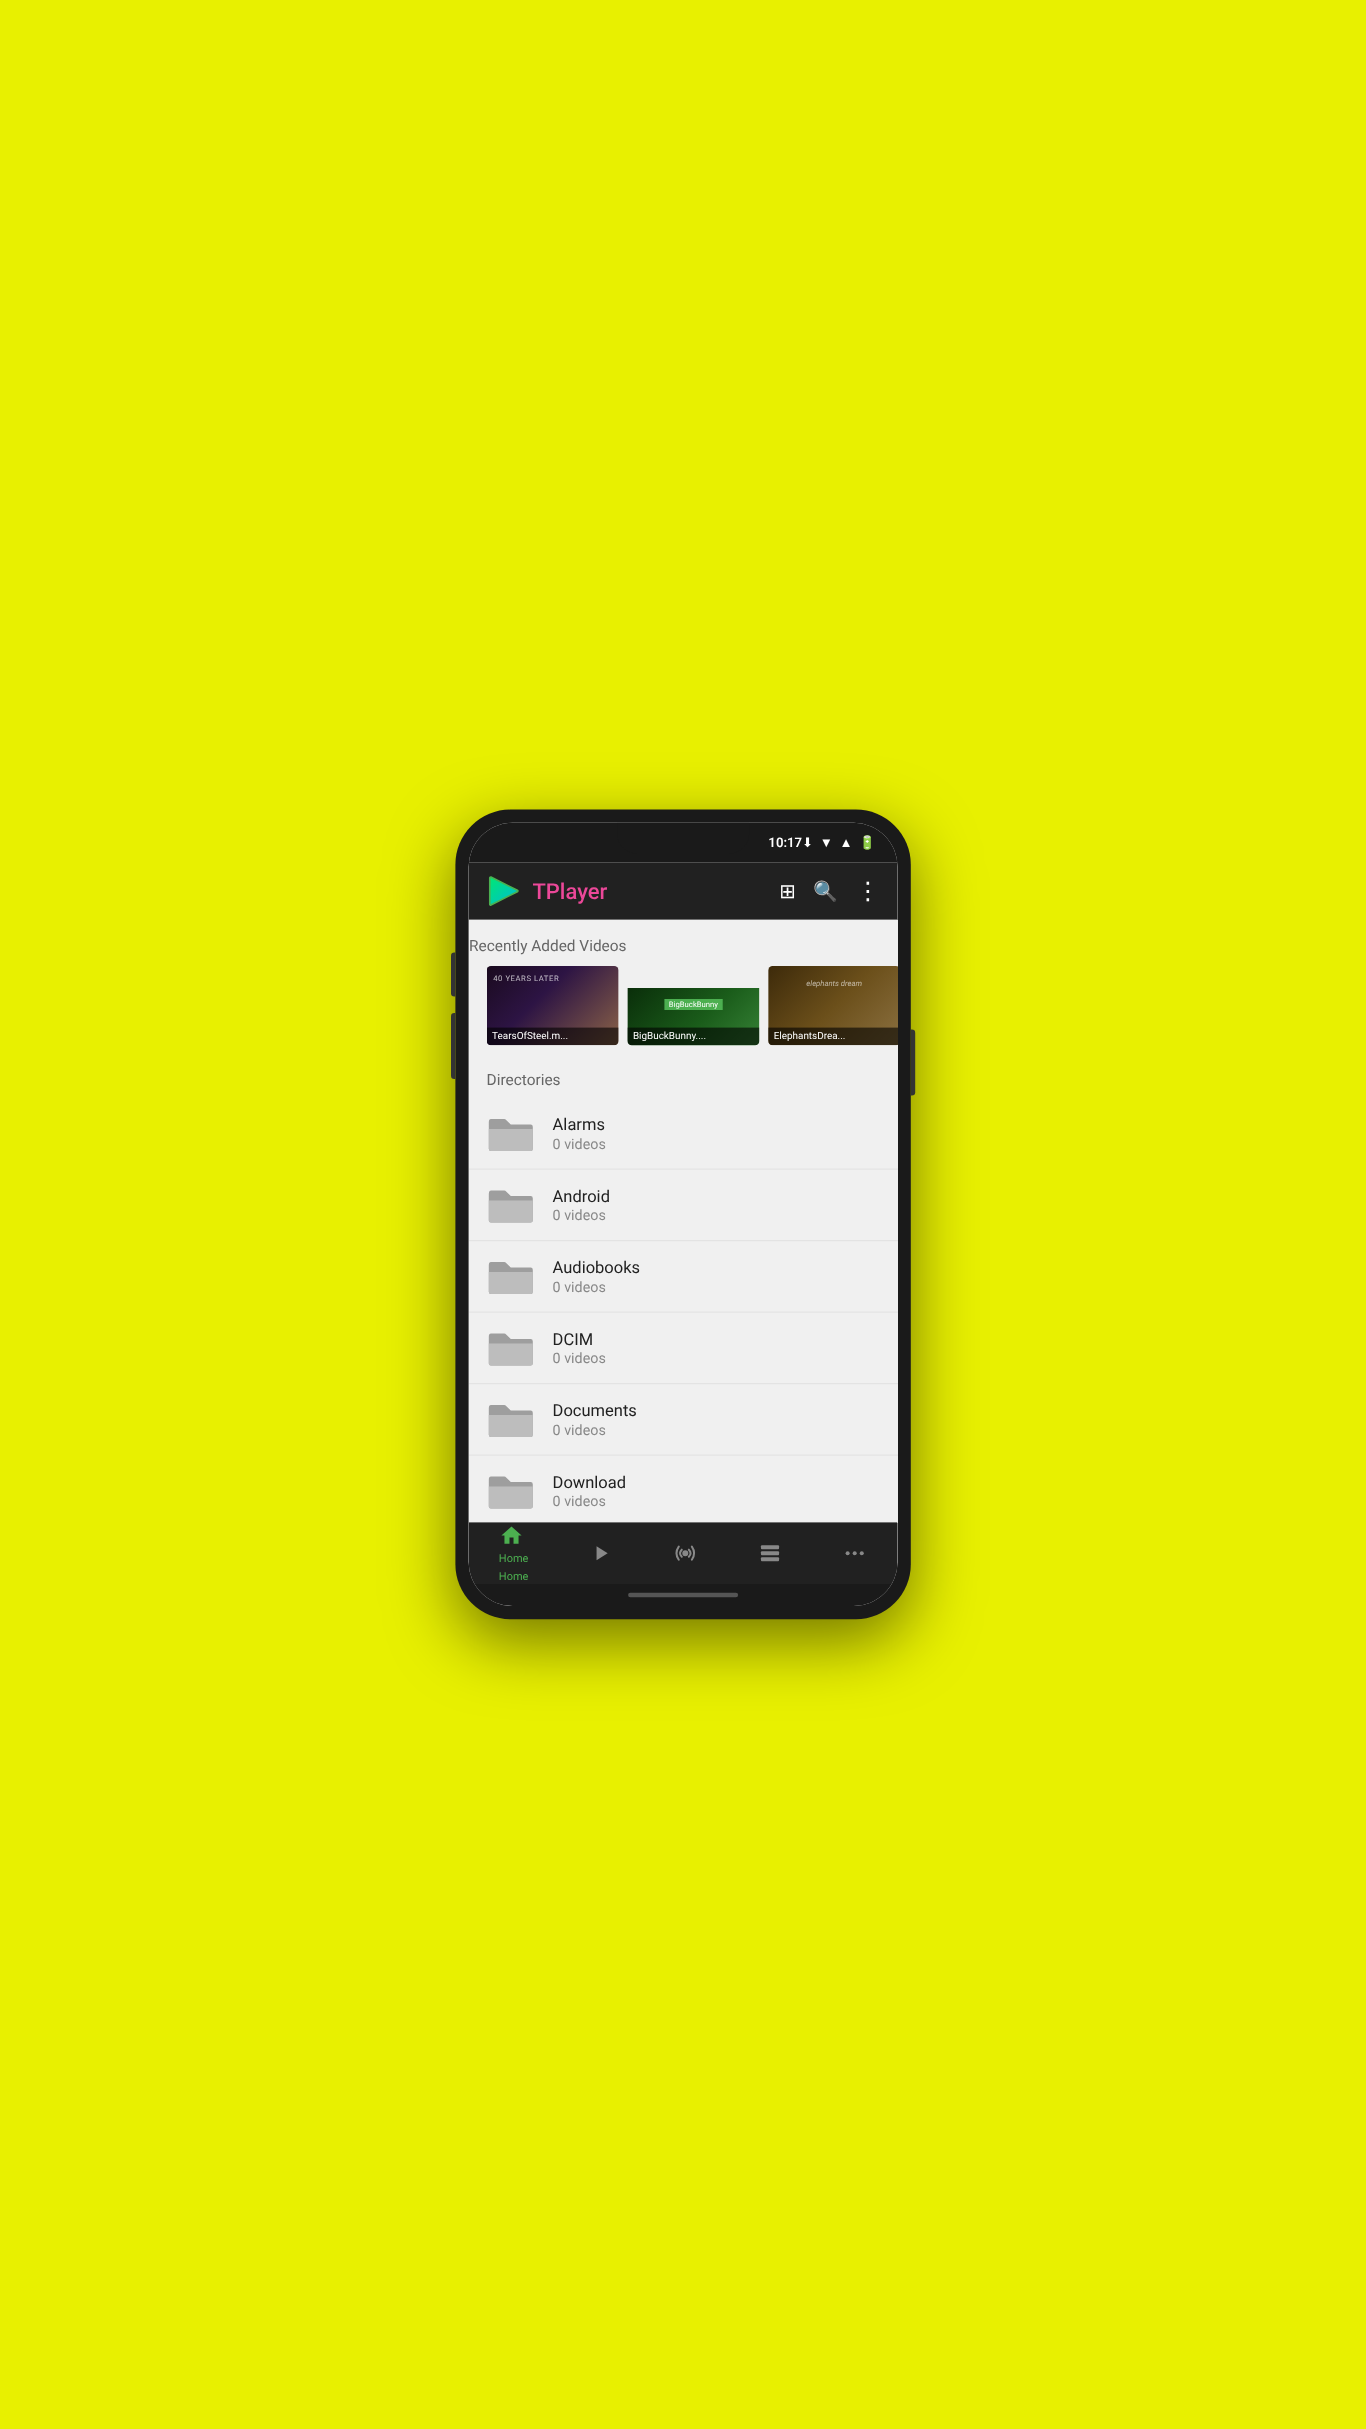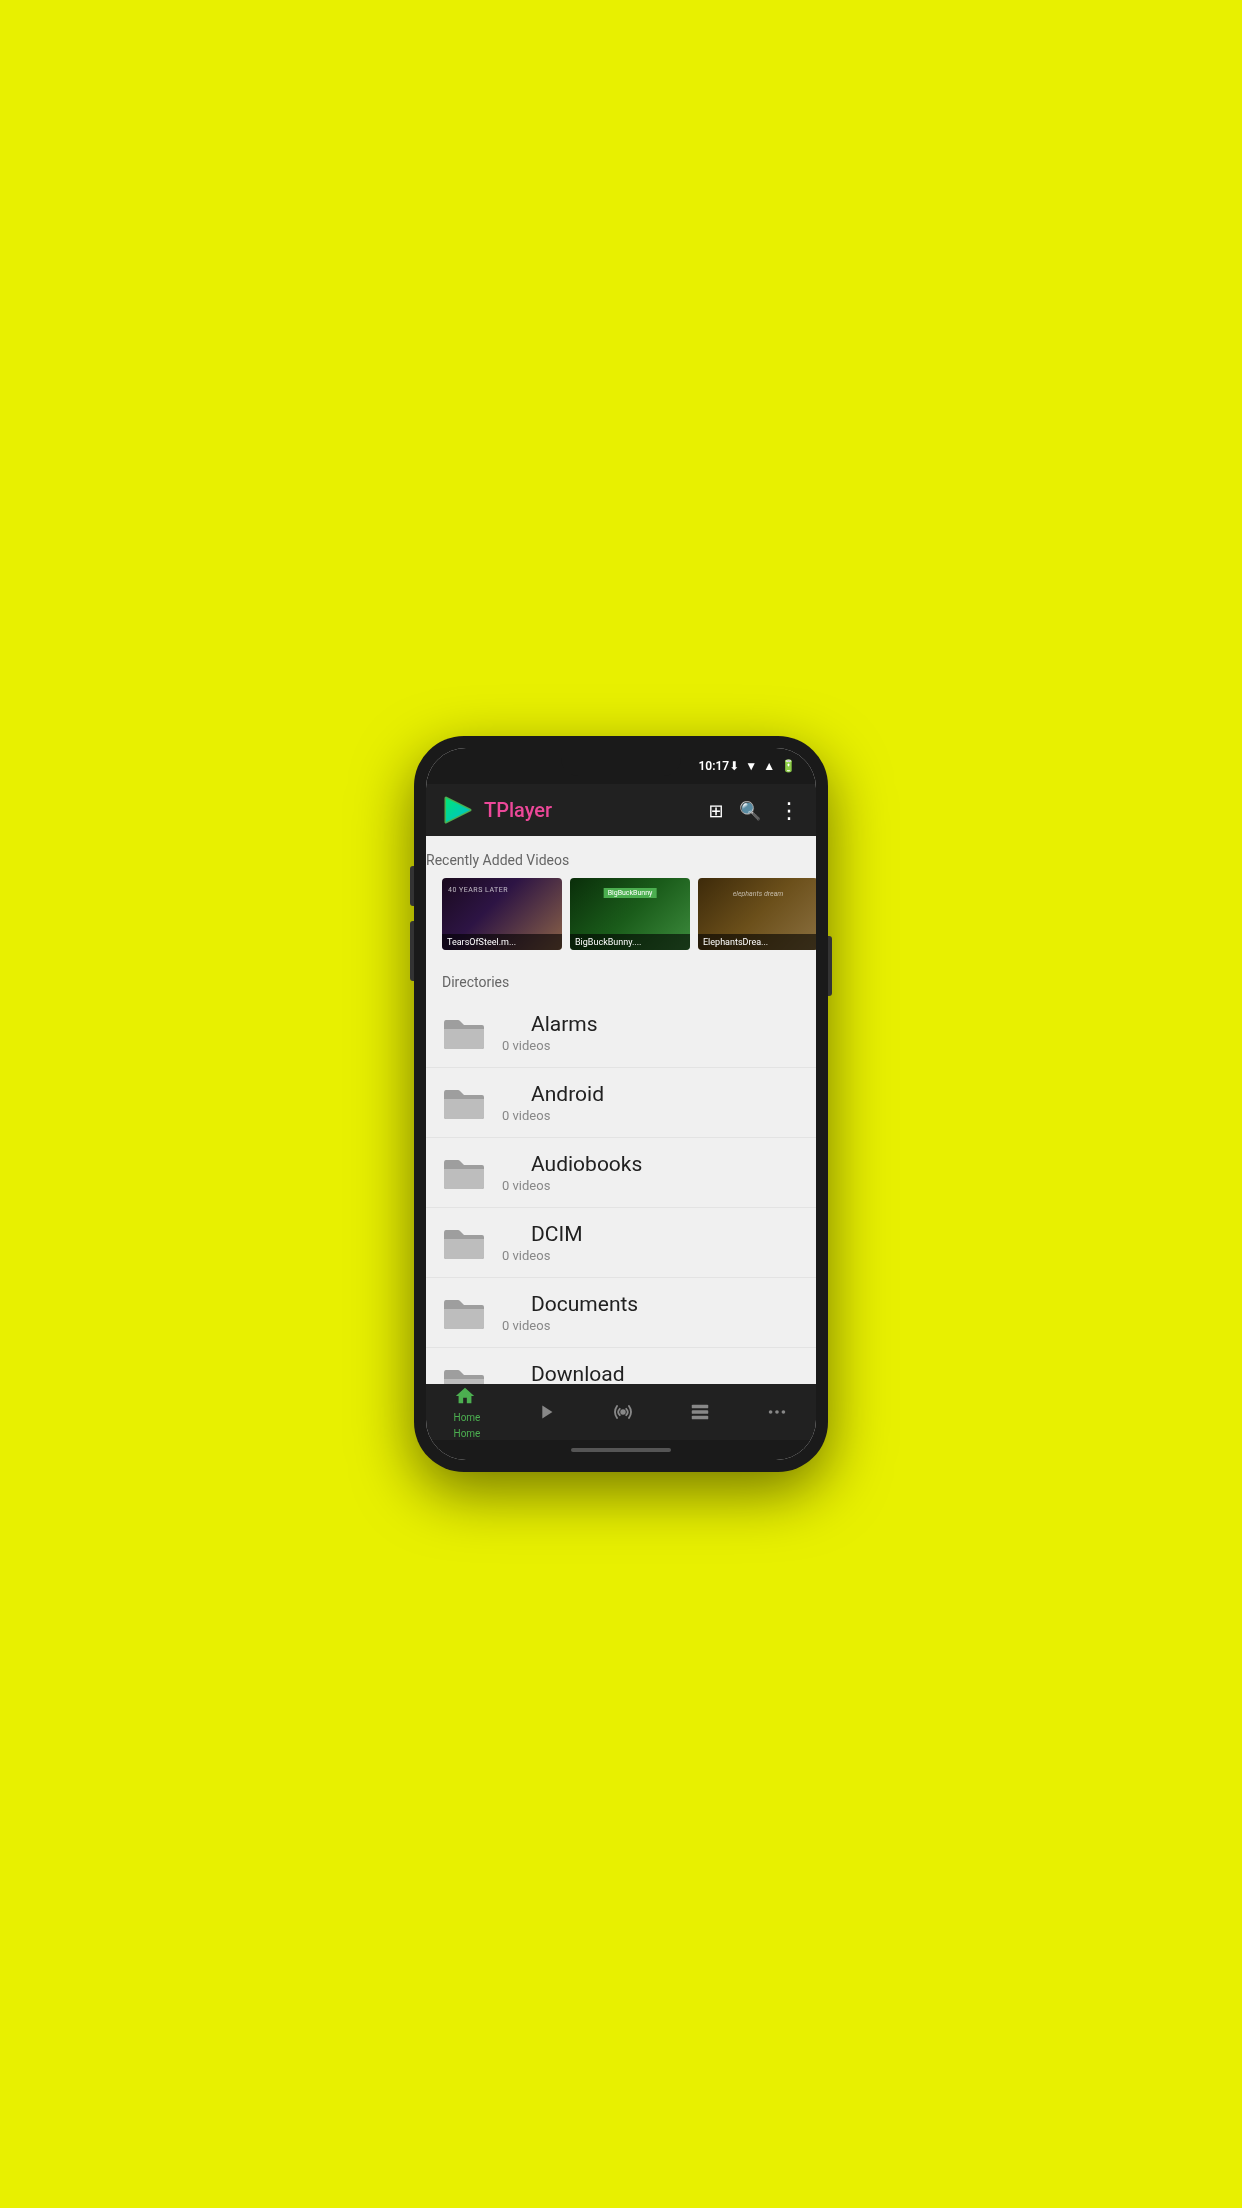--- a/index.html
+++ b/index.html
@@ -150,20 +150,21 @@
       justify-content: center;
       position: relative;
     }
 
     .thumb-bg-1 {
       background: linear-gradient(135deg, #1a0a1e 0%, #2d1444 40%, #8b6347 100%);
     }
 
     .thumb-bg-2 {
       background: linear-gradient(135deg, #0a2e0a 0%, #1a5c1a 50%, #3d8b3d 100%);
+      margin-top: 20px;
     }
 
     .thumb-bg-3 {
       background: linear-gradient(135deg, #3d2a0a 0%, #6b4f1a 50%, #8b7040 100%);
     }
 
     .thumb-label {
       position: absolute;
       bottom: 0;
       left: 0;
@@ -215,24 +216,23 @@
       margin-right: 16px;
       flex-shrink: 0;
     }
 
     .dir-info {
       display: flex;
       flex-direction: column;
     }
 
     .dir-name {
-      font-size: 21px;
+      font-size: 15px;
       color: #212121;
       font-weight: 400;
-      margin-left: 29px;
     }
 
     .dir-count {
       font-size: 13px;
       color: #888;
       margin-top: 2px;
     }
 
     
     .bottom-nav {

